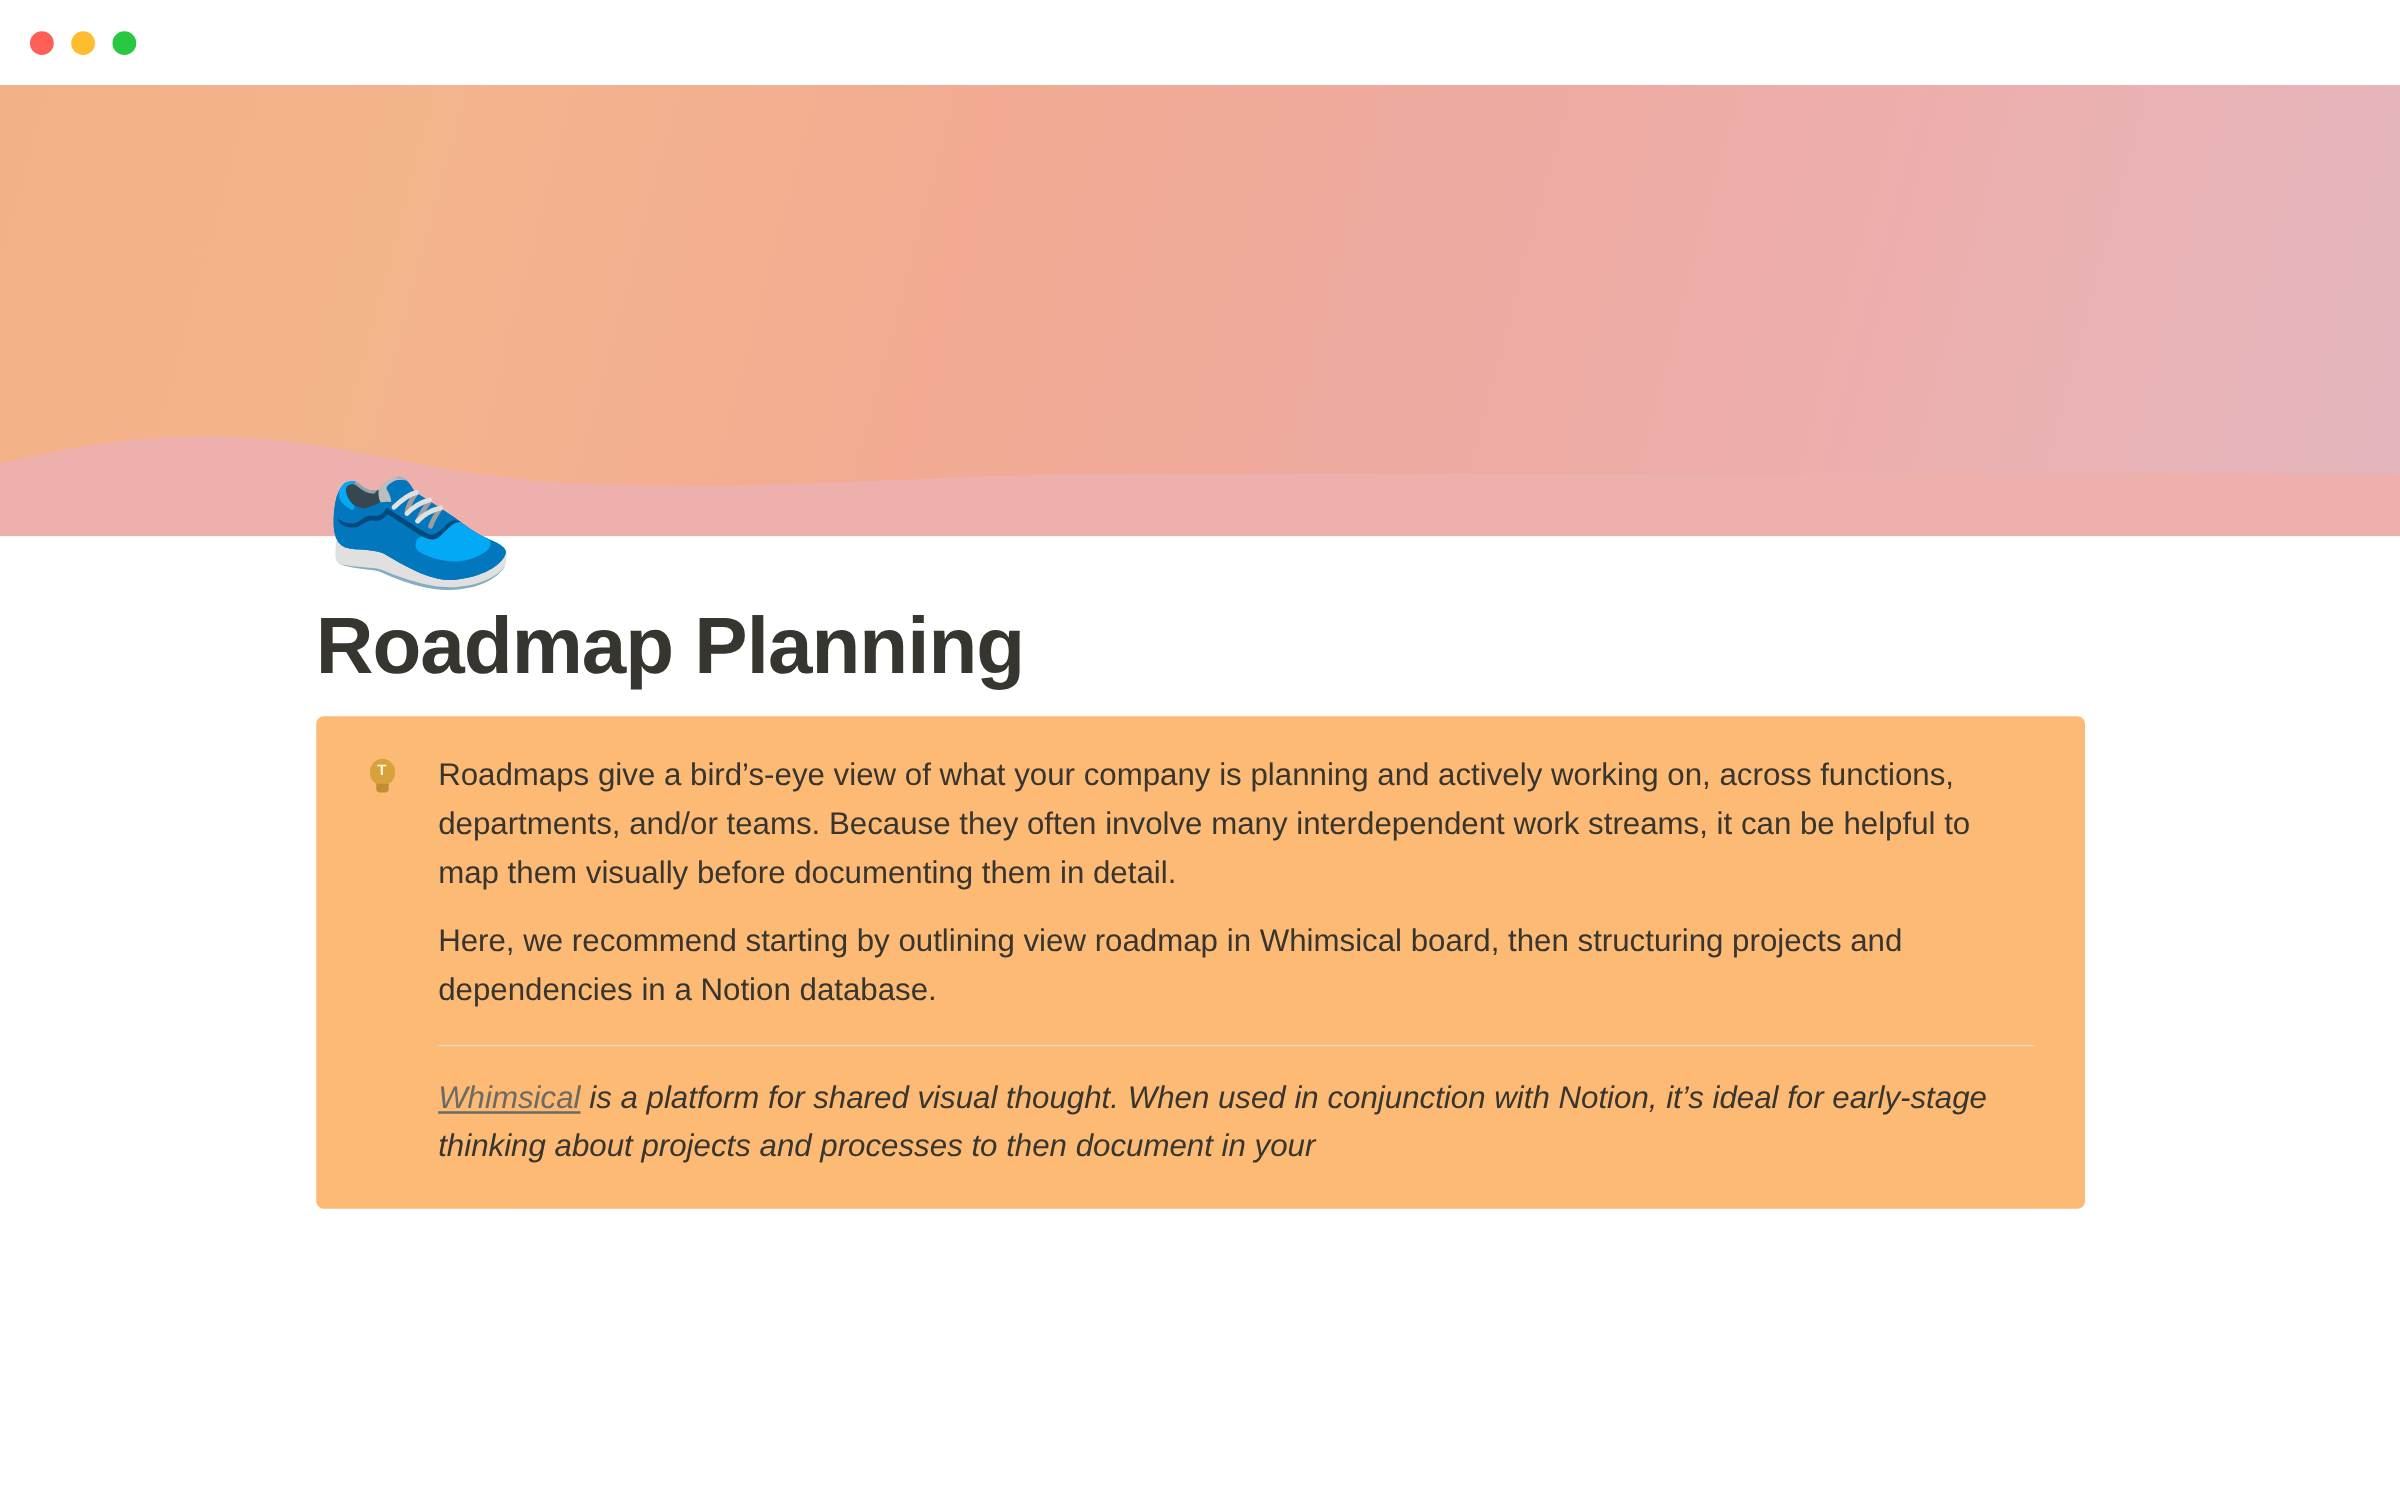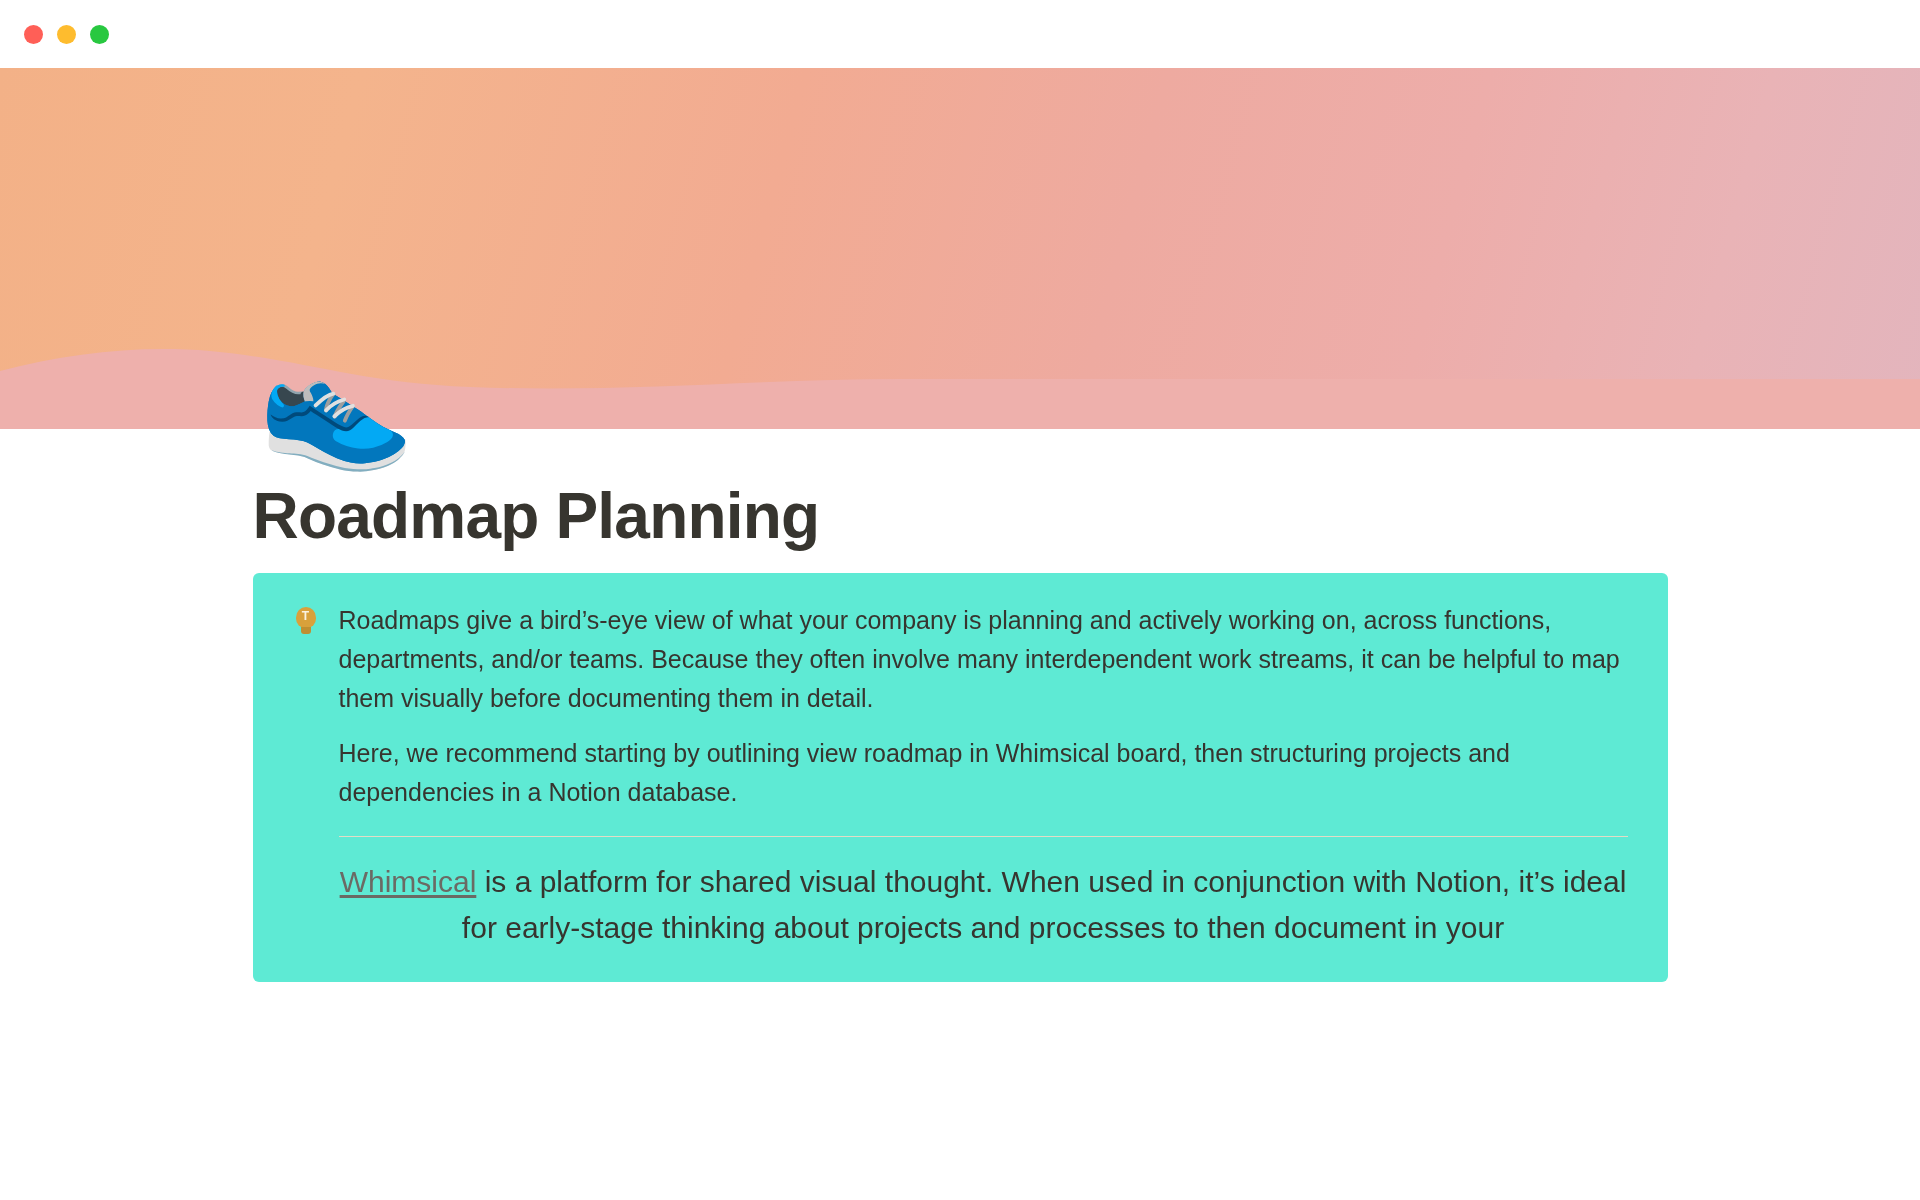--- a/index.html
+++ b/index.html
@@ -112,27 +112,27 @@
     font-weight: 700;
     letter-spacing: -0.8px;
     color: #37352f;
     padding-top: 52px;
     padding-bottom: 20px;
   }
 
   
   .callout {
     position: relative;
-    background: #5eead4;
+    background: #fdba74;
     border-radius: 6px;
     padding: 28px 40px 30px 36px;
     box-sizing: border-box;
     width: 1415px;
     display: flex;
-    gap: 16px;
+    gap: 28px;
     align-items: flex-start;
   }
   .callout-icon {
     flex: 0 0 auto;
     width: 34px;
     height: 40px;
     position: relative;
     top: 6px;
     text-align: center;
   }
@@ -179,25 +179,25 @@
   .callout p:last-child { margin-bottom: 0; }
 
   .divider {
     height: 1px;
     background: #e3dcc6;
     margin: 24px 0 22px 0;
     width: 100%;
   }
 
   .callout .note {
-    font-size: 30px;
+    font-style: italic;
+    font-size: 25px;
     line-height: 1.56;
     color: #37352f;
     margin: 0;
-    text-align: center;
   }
   .link {
     color: #6b6a64;
     text-decoration: underline;
     text-underline-offset: 3px;
     cursor: pointer;
   }
 </style>
 </head>
 <body>

